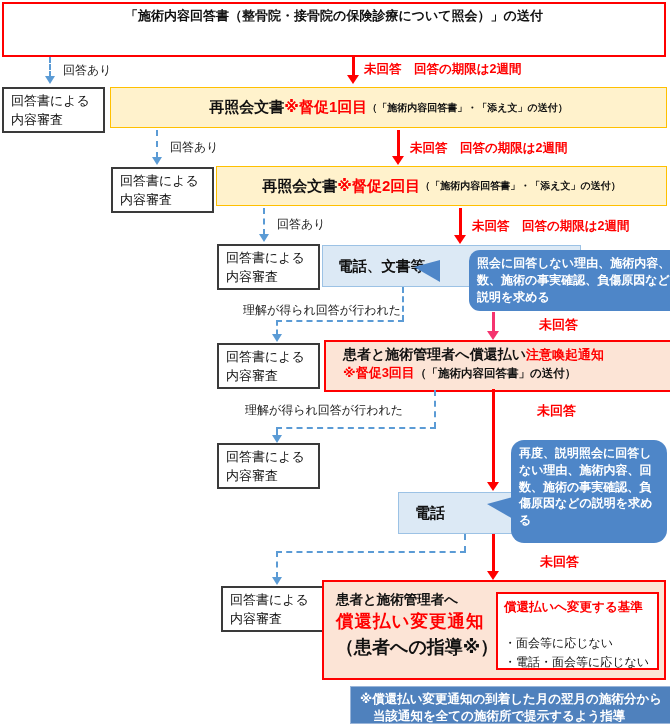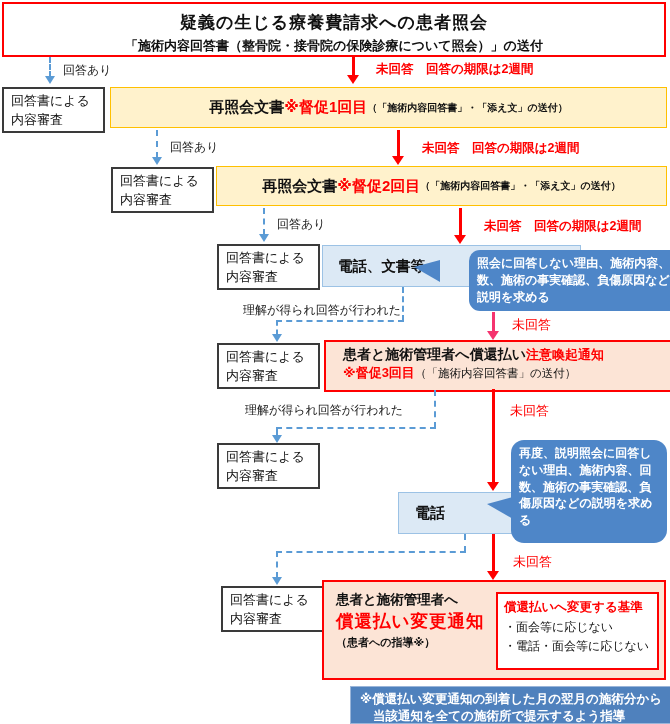--- a/index.html
+++ b/index.html
@@ -36,45 +36,44 @@
   
   .vdash{width:0;border-left:2px dashed var(--dashed_blue);}
   .hdash{height:0;border-top:2px dashed var(--dashed_blue);}
   .bhead{width:0;height:0;border:5px solid transparent;border-top:8px solid var(--dashed_blue);}
   .vred{width:3px;background:var(--red);}
   .rhead{width:0;height:0;border:6px solid transparent;border-top:9px solid var(--red);}
   .vpink{width:3px;background:var(--pink_arrow);}
   .phead{width:0;height:0;border:6px solid transparent;border-top:9px solid var(--pink_arrow);}
   
   .lbl{font-size:12px;color:#222;white-space:nowrap;}
-  .rlbl{font-size:12.5px;font-weight:bold;color:var(--red);white-space:nowrap;margin-left:12px;}
-  .rlbl2{font-size:13px;font-weight:normal;color:var(--red);white-space:nowrap;}
+  .rlbl{font-size:12.5px;font-weight:bold;color:var(--red);white-space:nowrap;}
+  .rlbl2{font-size:13px;font-weight:bold;color:var(--red);white-space:nowrap;margin-left:27px;}
   
   .peachbox{background:var(--peach_fill);border:2px solid var(--red);}
   .cn-l1b{font-size:14px;font-weight:bold;color:#111;}
   .cn-l1r{font-size:13px;font-weight:bold;color:var(--red);}
   .cn-l2r{font-size:13px;font-weight:bold;color:var(--red);}
-  .cn-l2b{font-size:11.5px;font-weight:normal;color:#111;}
+  .cn-l2b{font-size:11.5px;font-weight:bold;color:#111;}
   .chg-to{font-size:13.5px;font-weight:bold;color:#111;}
   .chg-title{font-size:17.5px;font-weight:bold;color:var(--red);letter-spacing:1px;}
-  .chg-note{font-size:11px;font-weight:bold;color:#111;}
+  .chg-note{font-size:18px;font-weight:bold;color:#111;}
   .criteria-box{background:#fff;border:2px solid var(--red);padding:5px 6px;}
-  .crit-title{font-size:12.5px;font-weight:bold;color:var(--red);margin-bottom:2px;}
+  .crit-title{font-size:12.5px;font-weight:bold;color:var(--red);margin-bottom:18px;}
   .crit-item{font-size:12px;color:#111;line-height:1.55;}
   
   .footnote{background:var(--footnote_blue);border:1px solid #9ab5d9;color:#fff;
     font-size:12.5px;font-weight:bold;line-height:1.35;padding-top:4px;}
 </style>
 </head>
 <body>
 
 <div id="stage">
 
   <div class="abs title-box">
-    <div class="title-main">疑義の生じる療養費請求への患者照会</div>
     <div class="title-sub">「施術内容回答書（整骨院・接骨院の保険診療について照会）」の送付</div>
   </div>
 
   <div class="abs vdash" style="left:49px;top:57px;height:20px;"></div>
   <div class="abs bhead" style="left:45px;top:76px;"></div>
   <div class="abs lbl" style="left:63px;top:62px;">回答あり</div>
   <div class="abs vred" style="left:352px;top:57px;height:19px;"></div>
   <div class="abs rhead" style="left:347px;top:75px;"></div>
   <div class="abs rlbl" style="left:364px;top:61px;">未回答　回答の期限は2週間</div>
 

